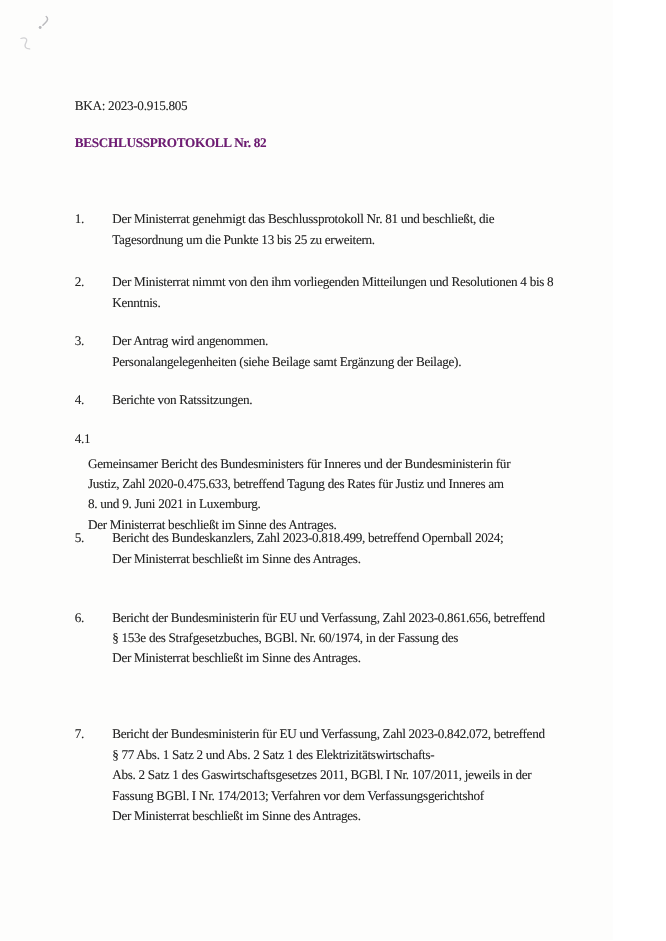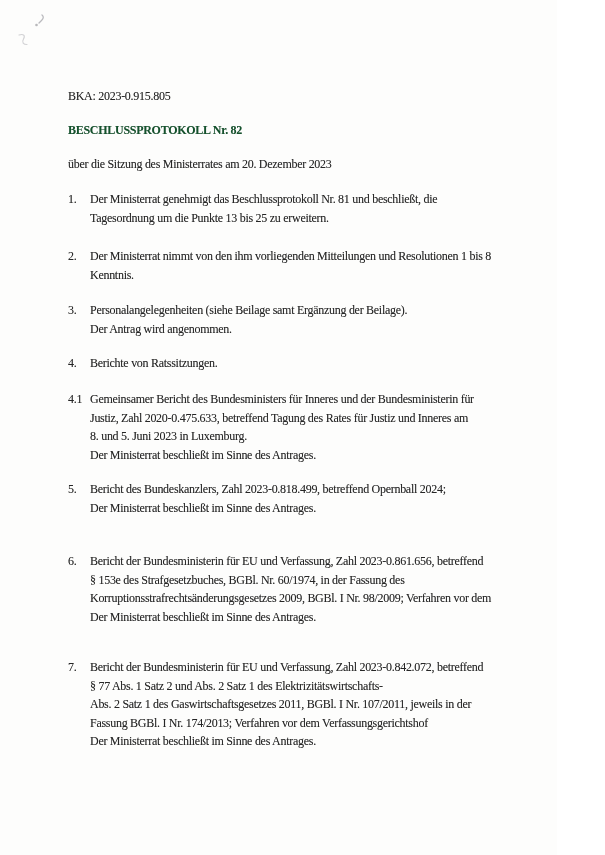--- a/index.html
+++ b/index.html
@@ -23,38 +23,38 @@
   }
   .block {
     position: absolute;
     left: 68px;
     right: 20px;
   }
   .doc-reference { top: 87px; }
   .doc-title {
     top: 121px;
     font-weight: bold;
-    color: #14532d;
+    color: #701a75;
   }
   .doc-subtitle { top: 155px; }
   .item {
     display: flex;
     align-items: flex-start;
   }
   .item .num {
     flex: 0 0 22px;
     width: 22px;
   }
-  .item .lines { flex: 1 1 auto; }
+  .item .lines { flex: 1 1 auto; margin-left: 12px; }
   .line { white-space: nowrap; }
   .i1  { top: 190px; }
   .i2  { top: 247px; }
   .i3  { top: 301px; }
   .i4  { top: 354px; }
-  .i41 { top: 390px; }
+  .i41 { top: 390px; flex-direction: column; }
   .i5  { top: 480px; }
   .i6  { top: 552px; }
   .i7  { top: 658px; }
   .pencil-mark {
     position: absolute;
     left: 8px;
     top: 6px;
     width: 48px;
     height: 50px;
   }
@@ -67,77 +67,75 @@
   <svg class="pencil-mark" viewBox="0 0 48 50" aria-hidden="true">
     <path d="M34 9 c2 1.5 1.5 3.5 -0.5 5.5 l-2.5 2.5" fill="none" stroke="#a3a3a8" stroke-width="1.3" stroke-linecap="round" opacity="0.75"></path>
     <circle cx="28.5" cy="19" r="1.3" fill="#9a9a9f" opacity="0.7"></circle>
     <path d="M11 29 c4.5 -1.5 6.5 0.5 4.5 4 c-2 3.5 0 5.5 3.5 5.5" fill="none" stroke="#adadb2" stroke-width="1.1" stroke-linecap="round" opacity="0.55"></path>
   </svg>
 
   <div class="block doc-reference">BKA: 2023-0.915.805</div>
 
   <div class="block doc-title">BESCHLUSSPROTOKOLL Nr. 82</div>
 
-  <div class="block doc-subtitle">über die Sitzung des Ministerrates am 20. Dezember 2023</div>
 
   <div class="block item i1">
     <span class="num">1.</span>
     <div class="lines">
       <div class="line">Der Ministerrat genehmigt das Beschlussprotokoll Nr. 81 und beschließt, die</div>
       <div class="line">Tagesordnung um die Punkte 13 bis 25 zu erweitern.</div>
     </div>
   </div>
 
   <div class="block item i2">
     <span class="num">2.</span>
     <div class="lines">
-      <div class="line">Der Ministerrat nimmt von den ihm vorliegenden Mitteilungen und Resolutionen 1 bis 8</div>
+      <div class="line">Der Ministerrat nimmt von den ihm vorliegenden Mitteilungen und Resolutionen 4 bis 8</div>
       <div class="line">Kenntnis.</div>
     </div>
   </div>
 
   <div class="block item i3">
     <span class="num">3.</span>
     <div class="lines">
+      <div class="line">Der Antrag wird angenommen.</div>
       <div class="line">Personalangelegenheiten (siehe Beilage samt Ergänzung der Beilage).</div>
-      <div class="line">Der Antrag wird angenommen.</div>
     </div>
   </div>
 
   <div class="block item i4">
     <span class="num">4.</span>
     <div class="lines">
       <div class="line">Berichte von Ratssitzungen.</div>
     </div>
   </div>
 
   <div class="block item i41">
     <span class="num">4.1</span>
     <div class="lines">
       <div class="line">Gemeinsamer Bericht des Bundesministers für Inneres und der Bundesministerin für</div>
       <div class="line">Justiz, Zahl 2020-0.475.633, betreffend Tagung des Rates für Justiz und Inneres am</div>
-      <div class="line">8. und 5. Juni 2023 in Luxemburg.</div>
+      <div class="line">8. und 9. Juni 2021 in Luxemburg.</div>
       <div class="line">Der Ministerrat beschließt im Sinne des Antrages.</div>
     </div>
   </div>
 
   <div class="block item i5">
     <span class="num">5.</span>
     <div class="lines">
       <div class="line">Bericht des Bundeskanzlers, Zahl 2023-0.818.499, betreffend Opernball 2024;</div>
       <div class="line">Der Ministerrat beschließt im Sinne des Antrages.</div>
     </div>
   </div>
 
   <div class="block item i6">
     <span class="num">6.</span>
     <div class="lines">
       <div class="line">Bericht der Bundesministerin für EU und Verfassung, Zahl 2023-0.861.656, betreffend</div>
       <div class="line">§ 153e des Strafgesetzbuches, BGBl. Nr. 60/1974, in der Fassung des</div>
-      <div class="line">Korruptionsstrafrechtsänderungsgesetzes 2009, BGBl. I Nr. 98/2009; Verfahren vor dem</div>
       <div class="line">Der Ministerrat beschließt im Sinne des Antrages.</div>
     </div>
   </div>
 
   <div class="block item i7">
     <span class="num">7.</span>
     <div class="lines">
       <div class="line">Bericht der Bundesministerin für EU und Verfassung, Zahl 2023-0.842.072, betreffend</div>
       <div class="line">§ 77 Abs. 1 Satz 2 und Abs. 2 Satz 1 des Elektrizitätswirtschafts-</div>
       <div class="line">Abs. 2 Satz 1 des Gaswirtschaftsgesetzes 2011, BGBl. I Nr. 107/2011, jeweils in der</div>

